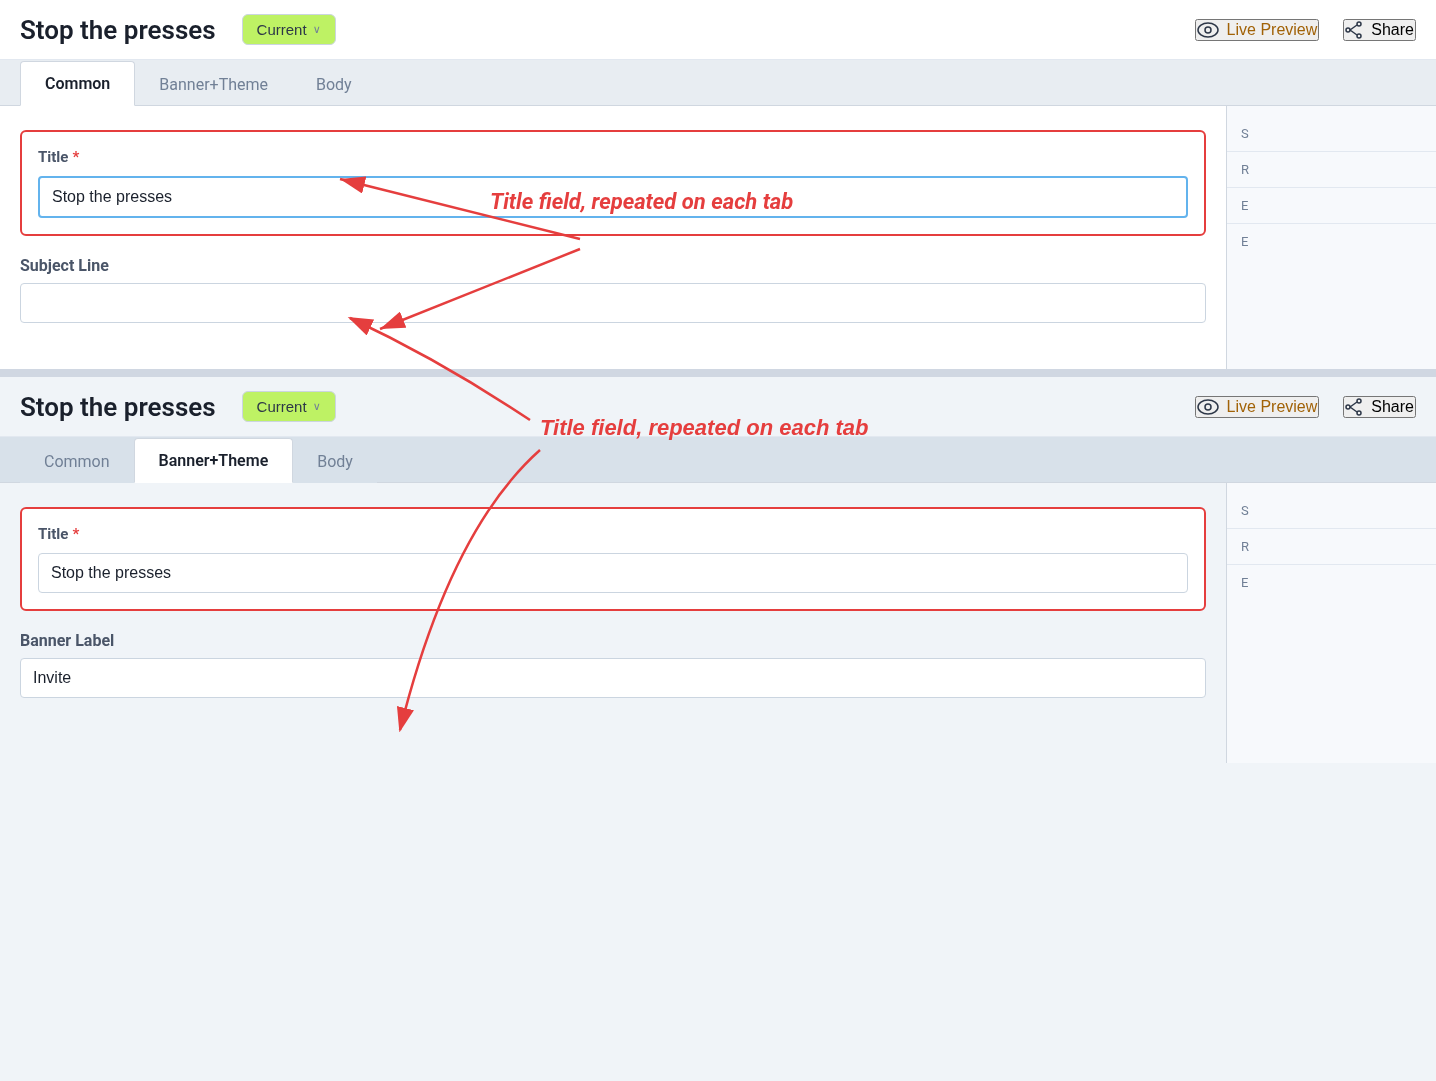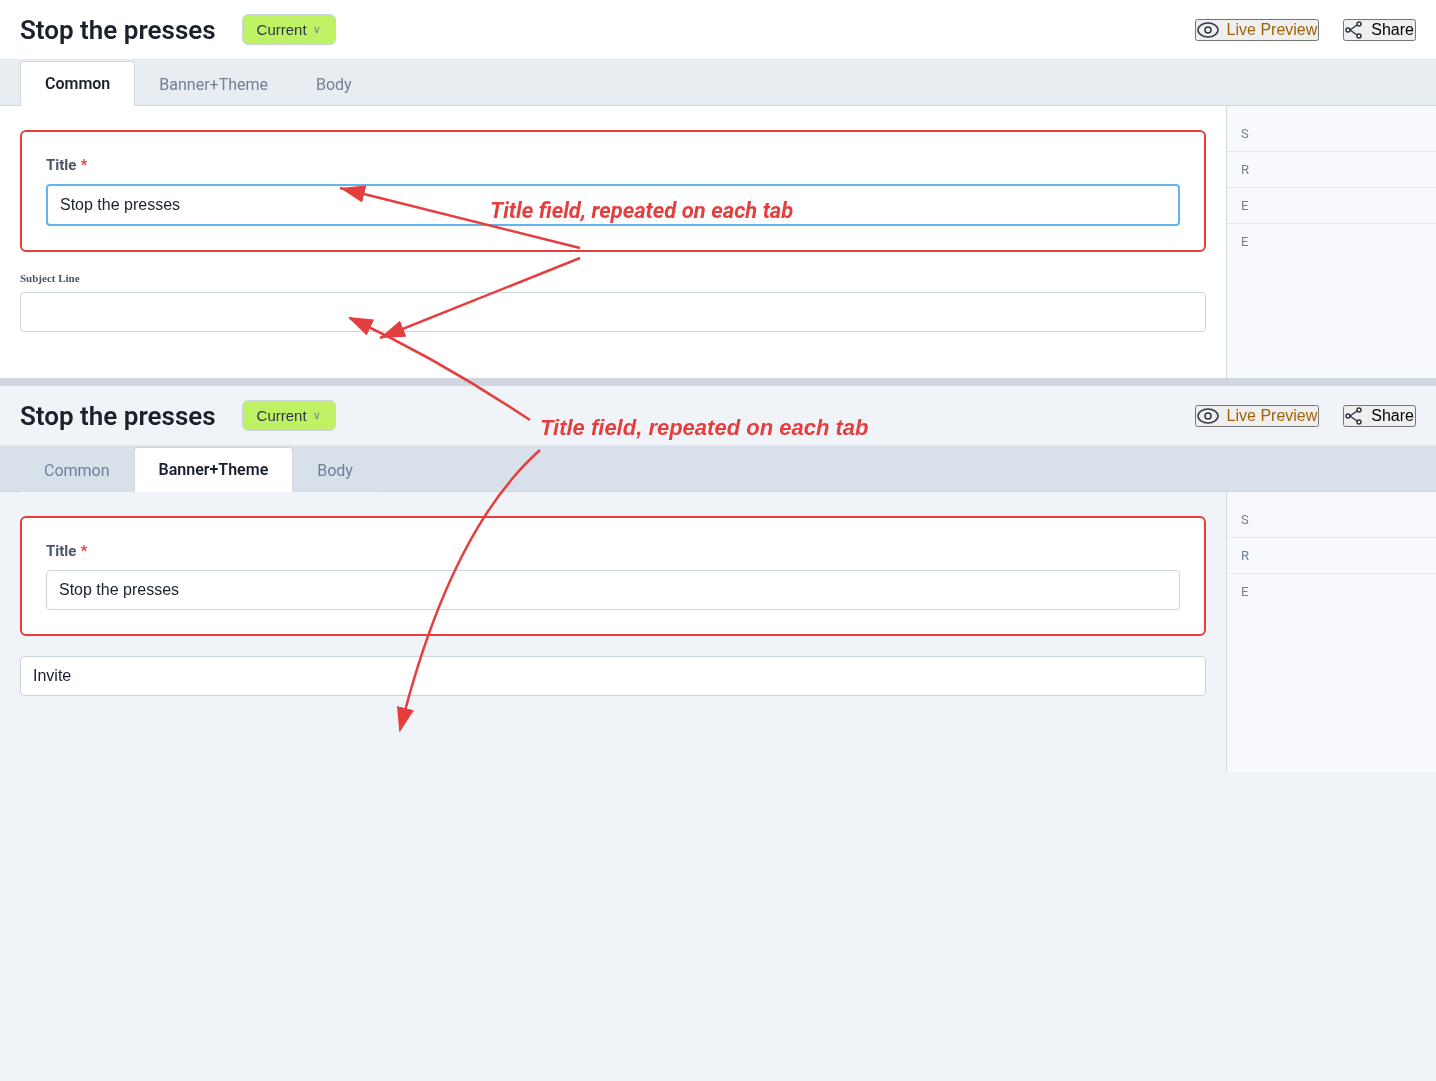--- a/index.html
+++ b/index.html
@@ -108,21 +108,21 @@
       color: #1a202c;
       font-weight: 600;
       border: 1px solid #d0d7e0;
       border-bottom: 1px solid #fff;
     }
 
     
     .field-group {
       border: 2px solid #e53e3e;
       border-radius: 6px;
-      padding: 24px;
+      padding: 16px;
       margin-bottom: 20px;
       background: #fff;
     }
 
     .field-label {
       font-size: 15px;
       font-weight: 700;
       color: #4a5568;
       margin-bottom: 10px;
       display: flex;
@@ -153,25 +153,24 @@
       font-size: 16px;
       color: #1a202c;
       outline: none;
     }
 
     .subject-group {
       margin-bottom: 16px;
     }
 
     .subject-label {
-      font-size: 11px;
+      font-size: 16px;
       font-weight: 700;
       color: #4a5568;
       margin-bottom: 8px;
-      font-family: Liberation Serif, serif;
     }
 
     
     .panel-divider {
       height: 8px;
       background: #d0d7e2;
     }
 
     .annotation-text {
       position: absolute;
@@ -328,20 +327,21 @@
 
         <div class="field-group">
           <div class="field-label">
             <span>Title</span>
             <span class="required-star">*</span>
           </div>
           <input class="field-input-plain" type="text" value="Stop the presses" style="">
         </div>
 
         <div class="subject-group">
+          <div class="subject-label">Banner Label</div>
           <input class="field-input-plain" type="text" value="Invite" style="">
         </div>
       </div>
     </div>
 
     <div style="width: 210px; background: #f7f9fc; border-left: 1px solid #d0d7e0; min-height: 280px; padding: 10px 0;">
       <div style="padding: 10px 14px; font-size: 13px; color: #718096; border-bottom: 1px solid #e2e8f0;">S</div>
       <div style="padding: 10px 14px; font-size: 13px; color: #718096; border-bottom: 1px solid #e2e8f0;">R</div>
       <div style="padding: 10px 14px; font-size: 13px; color: #718096;">E</div>
     </div>

